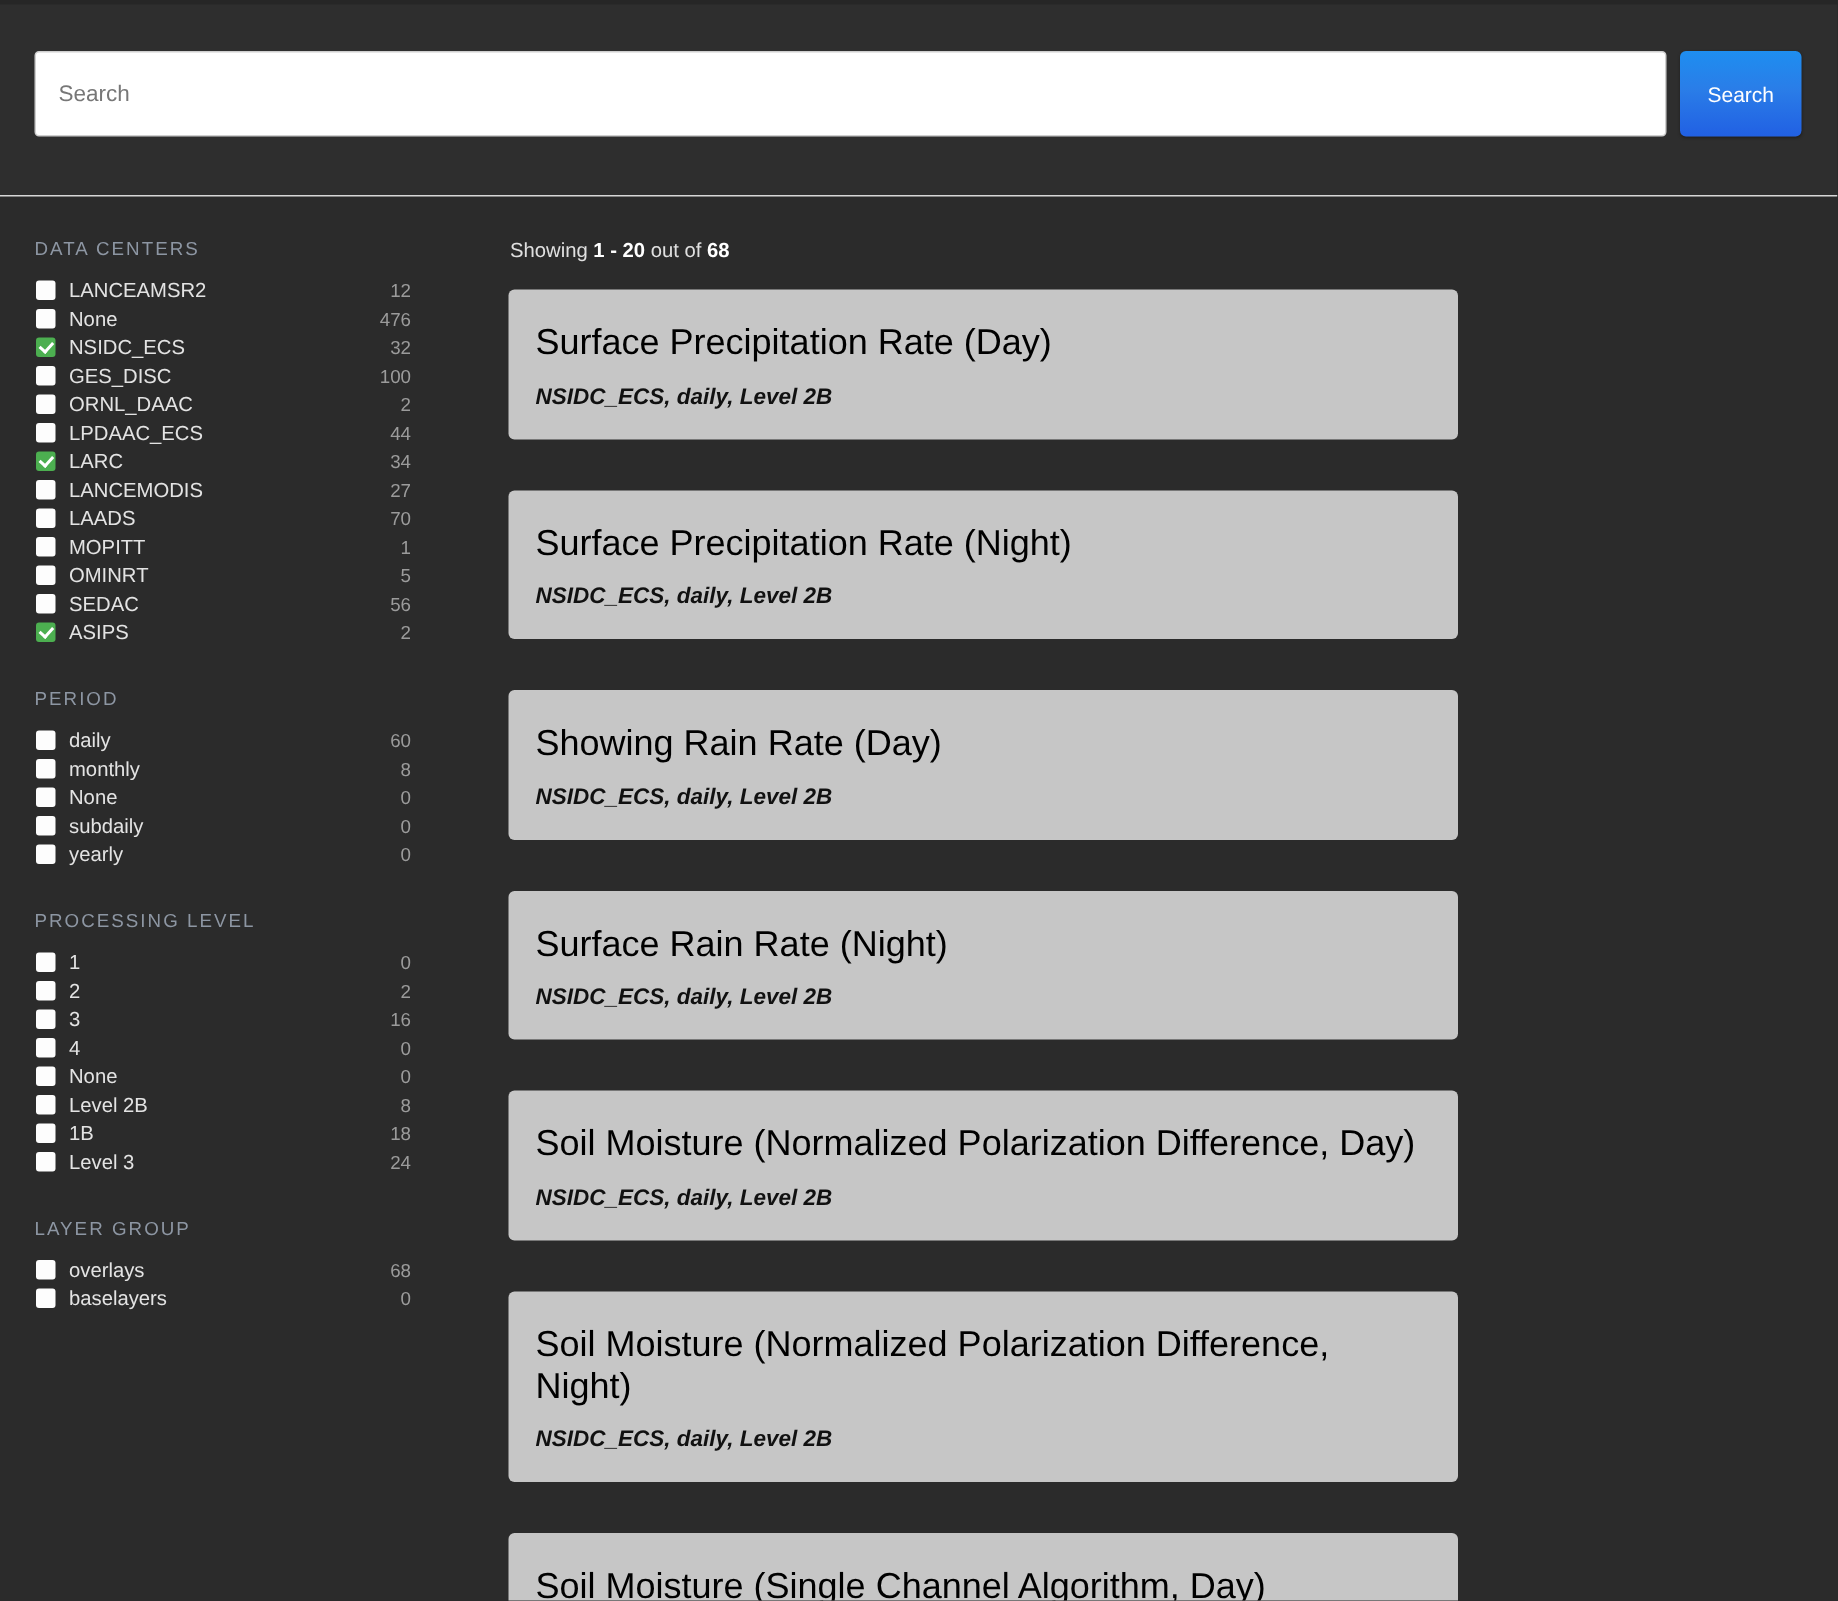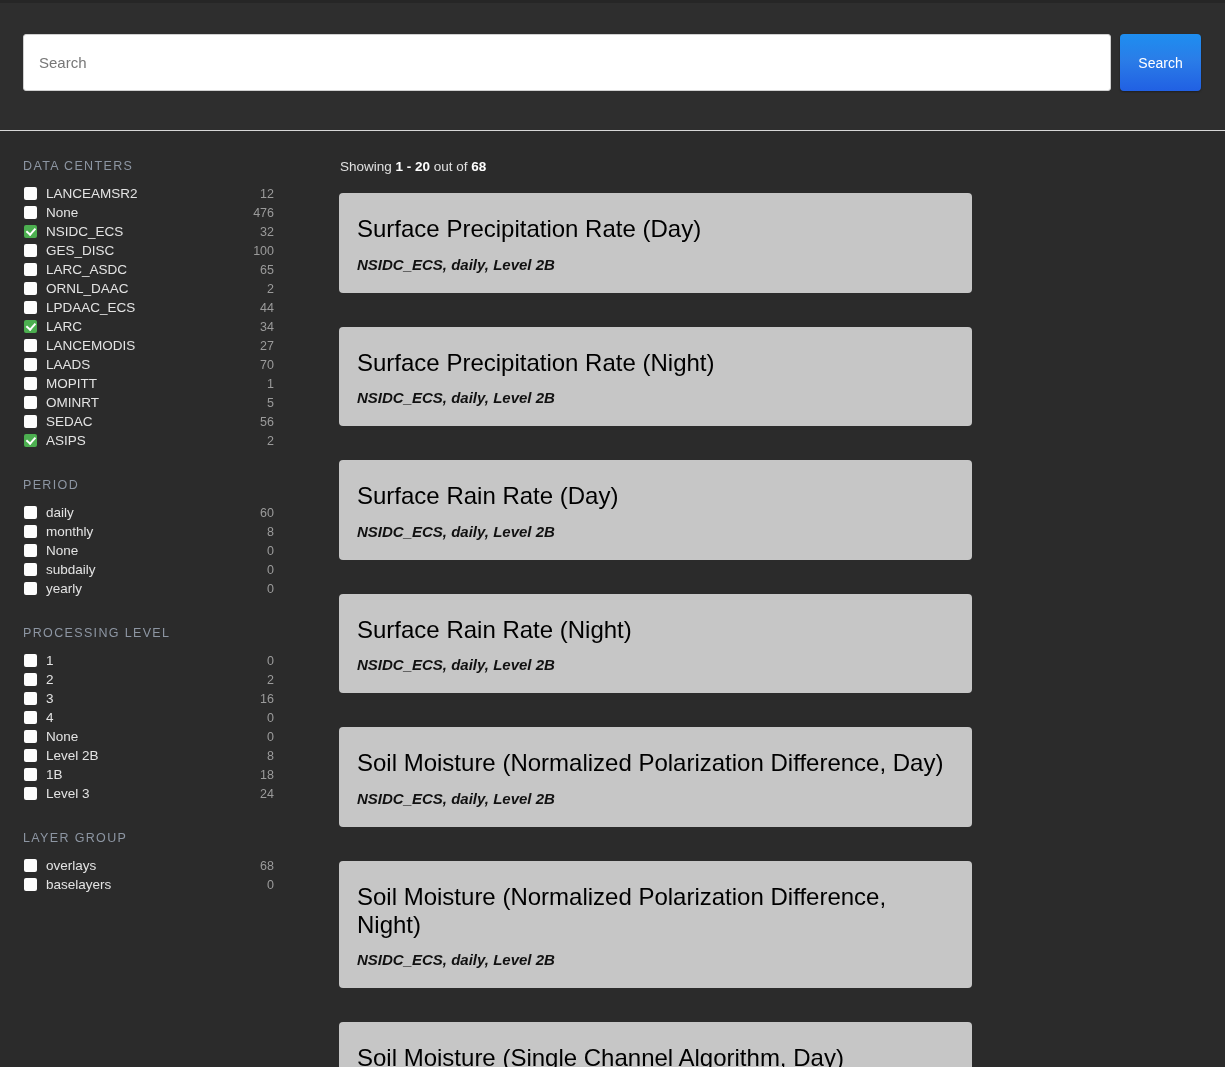--- a/index.html
+++ b/index.html
@@ -200,25 +200,20 @@
           <span class="facet-label">NSIDC_ECS</span>
           <span class="facet-count">32</span>
         </div>
         <div class="facet-row">
           <span class="cb"></span>
           <span class="facet-label">GES_DISC</span>
           <span class="facet-count">100</span>
         </div>
         <div class="facet-row">
           <span class="cb"></span>
-          <span class="facet-label">LARC_ASDC</span>
-          <span class="facet-count">65</span>
-        </div>
-        <div class="facet-row">
-          <span class="cb"></span>
           <span class="facet-label">ORNL_DAAC</span>
           <span class="facet-count">2</span>
         </div>
         <div class="facet-row">
           <span class="cb"></span>
           <span class="facet-label">LPDAAC_ECS</span>
           <span class="facet-count">44</span>
         </div>
         <div class="facet-row">
           <span class="cb checked"></span>
@@ -349,21 +344,21 @@
     <div id="cards">
         <div class="card">
           <div class="card-title">Surface Precipitation Rate (Day)</div>
           <div class="card-meta">NSIDC_ECS, daily, Level 2B</div>
         </div>
         <div class="card">
           <div class="card-title">Surface Precipitation Rate (Night)</div>
           <div class="card-meta">NSIDC_ECS, daily, Level 2B</div>
         </div>
         <div class="card">
-          <div class="card-title">Surface Rain Rate (Day)</div>
+          <div class="card-title">Showing Rain Rate (Day)</div>
           <div class="card-meta">NSIDC_ECS, daily, Level 2B</div>
         </div>
         <div class="card">
           <div class="card-title">Surface Rain Rate (Night)</div>
           <div class="card-meta">NSIDC_ECS, daily, Level 2B</div>
         </div>
         <div class="card">
           <div class="card-title">Soil Moisture (Normalized Polarization Difference, Day)</div>
           <div class="card-meta">NSIDC_ECS, daily, Level 2B</div>
         </div>

